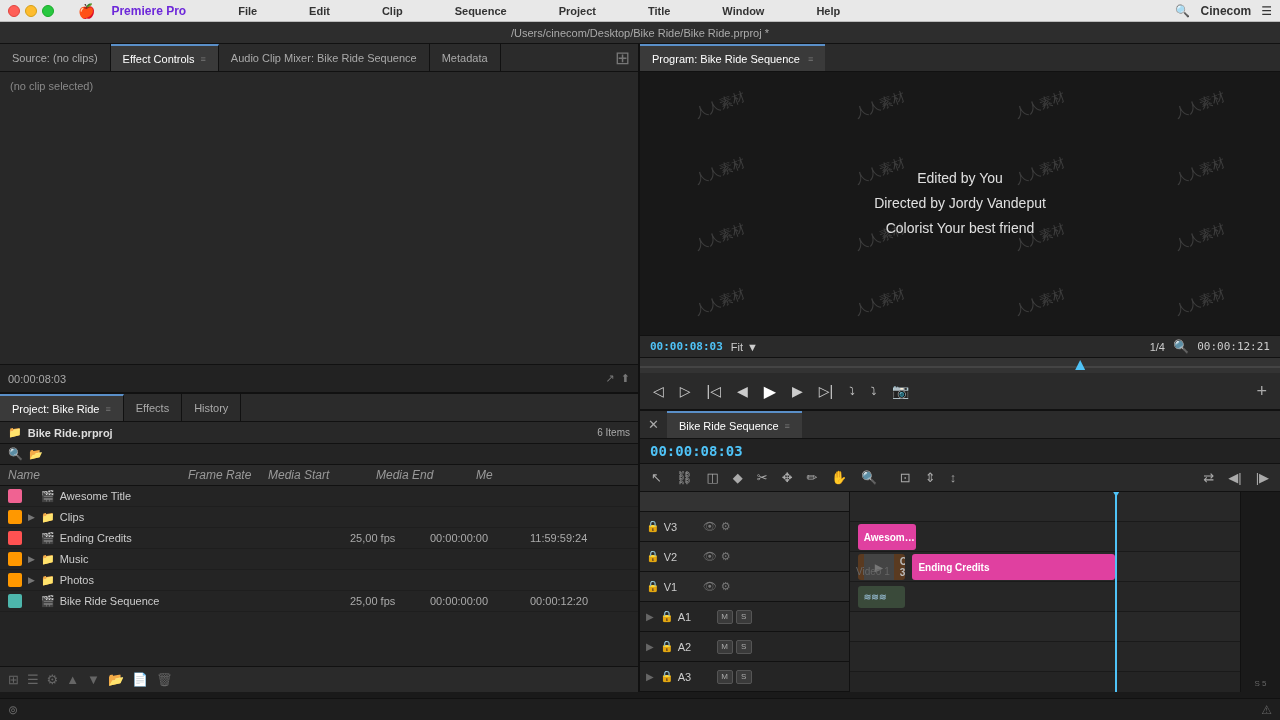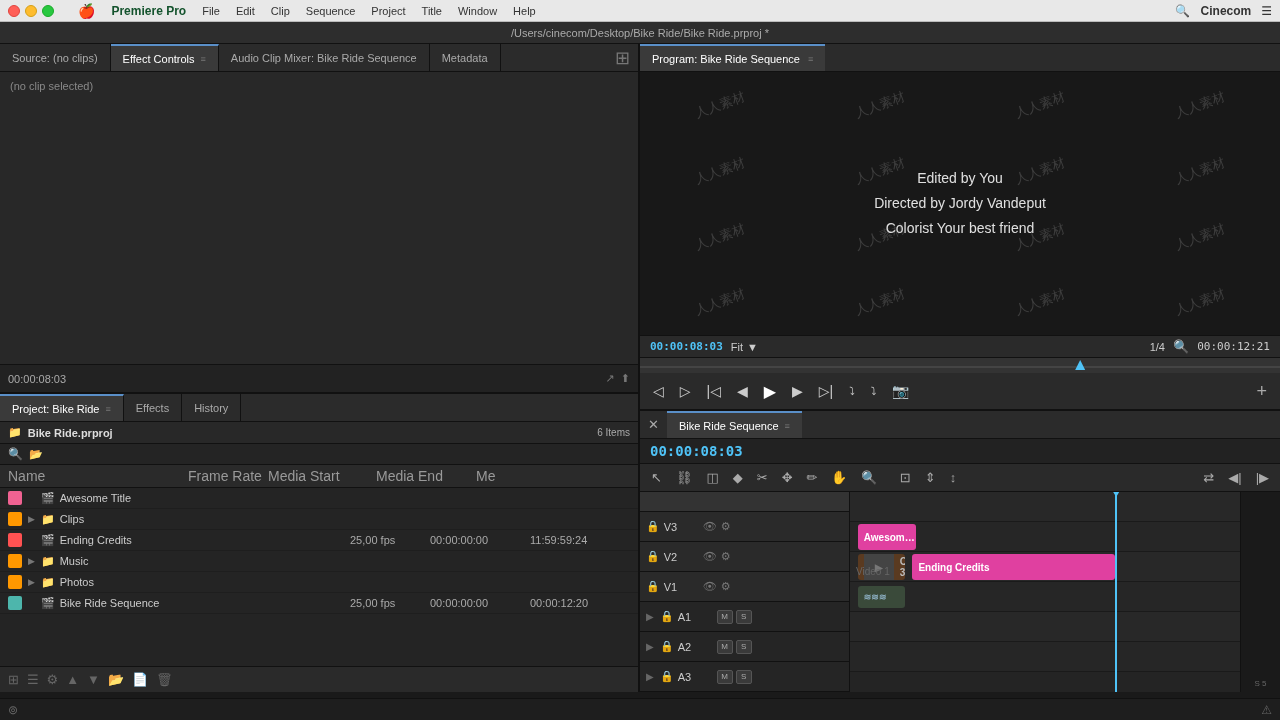--- a/index.html
+++ b/index.html
@@ -34,22 +34,23 @@
       border-radius: 50%;
       display: inline-block;
     }
     .traffic-red { background: #ff5f57; border: 1px solid #e0443e; }
     .traffic-yellow { background: #febc2e; border: 1px solid #d4a017; }
     .traffic-green { background: #28c840; border: 1px solid #1aab29; }
     .menu-apple { font-size: 14px; color: #333; }
     .menu-item {
       font-size: 11px;
       color: #333;
-      font-weight: 400;
+      font-weight: 700;
       cursor: pointer;
+      margin-left: 36px;
     }
     .menu-right {
       margin-left: auto;
       display: flex;
       gap: 10px;
       align-items: center;
       color: #333;
       font-size: 12px;
     }
     .brand-name { font-weight: 600; color: #333; }
@@ -181,21 +182,22 @@
       gap: 6px;
     }
     #search-icon { color: #777; font-size: 12px; }
     #project-table-header {
       display: flex;
       align-items: flex-start;
       padding: 3px 8px;
       background: #2a2a2a;
       border-bottom: 1px solid #111;
       color: #999;
-      font-size: 14px;
+      font-size: 12px;
+      font-style: italic;
     }
     .col-name { width: 180px; }
     .col-framerate { width: 80px; }
     .col-mediastart { width: 100px; }
     .col-mediaend { width: 100px; margin-left: 8px; }
     .col-me { flex: 1; }
 
     #project-list { flex: 1; overflow-y: auto; }
     .proj-item {
       display: flex;
@@ -586,21 +588,21 @@
       left: 0;
       right: 0;
     }
     .status-icon { color: #666; font-size: 12px; }
 
     
     ::-webkit-scrollbar { width: 6px; height: 6px; }
     ::-webkit-scrollbar-track { background: #1a1a1a; }
     ::-webkit-scrollbar-thumb { background: #444; border-radius: 3px; }
 
-    .menu-bar-app { font-weight: 700; font-size: 12px; color: #14532d; }
+    .menu-bar-app { font-weight: 700; font-size: 12px; color: #6d28d9; }
 
     #left-top-tabs {
       height: 28px;
       background: #2b2b2b;
       display: flex;
       align-items: stretch;
       border-bottom: 1px solid #111;
     }
 
     .video-label {

